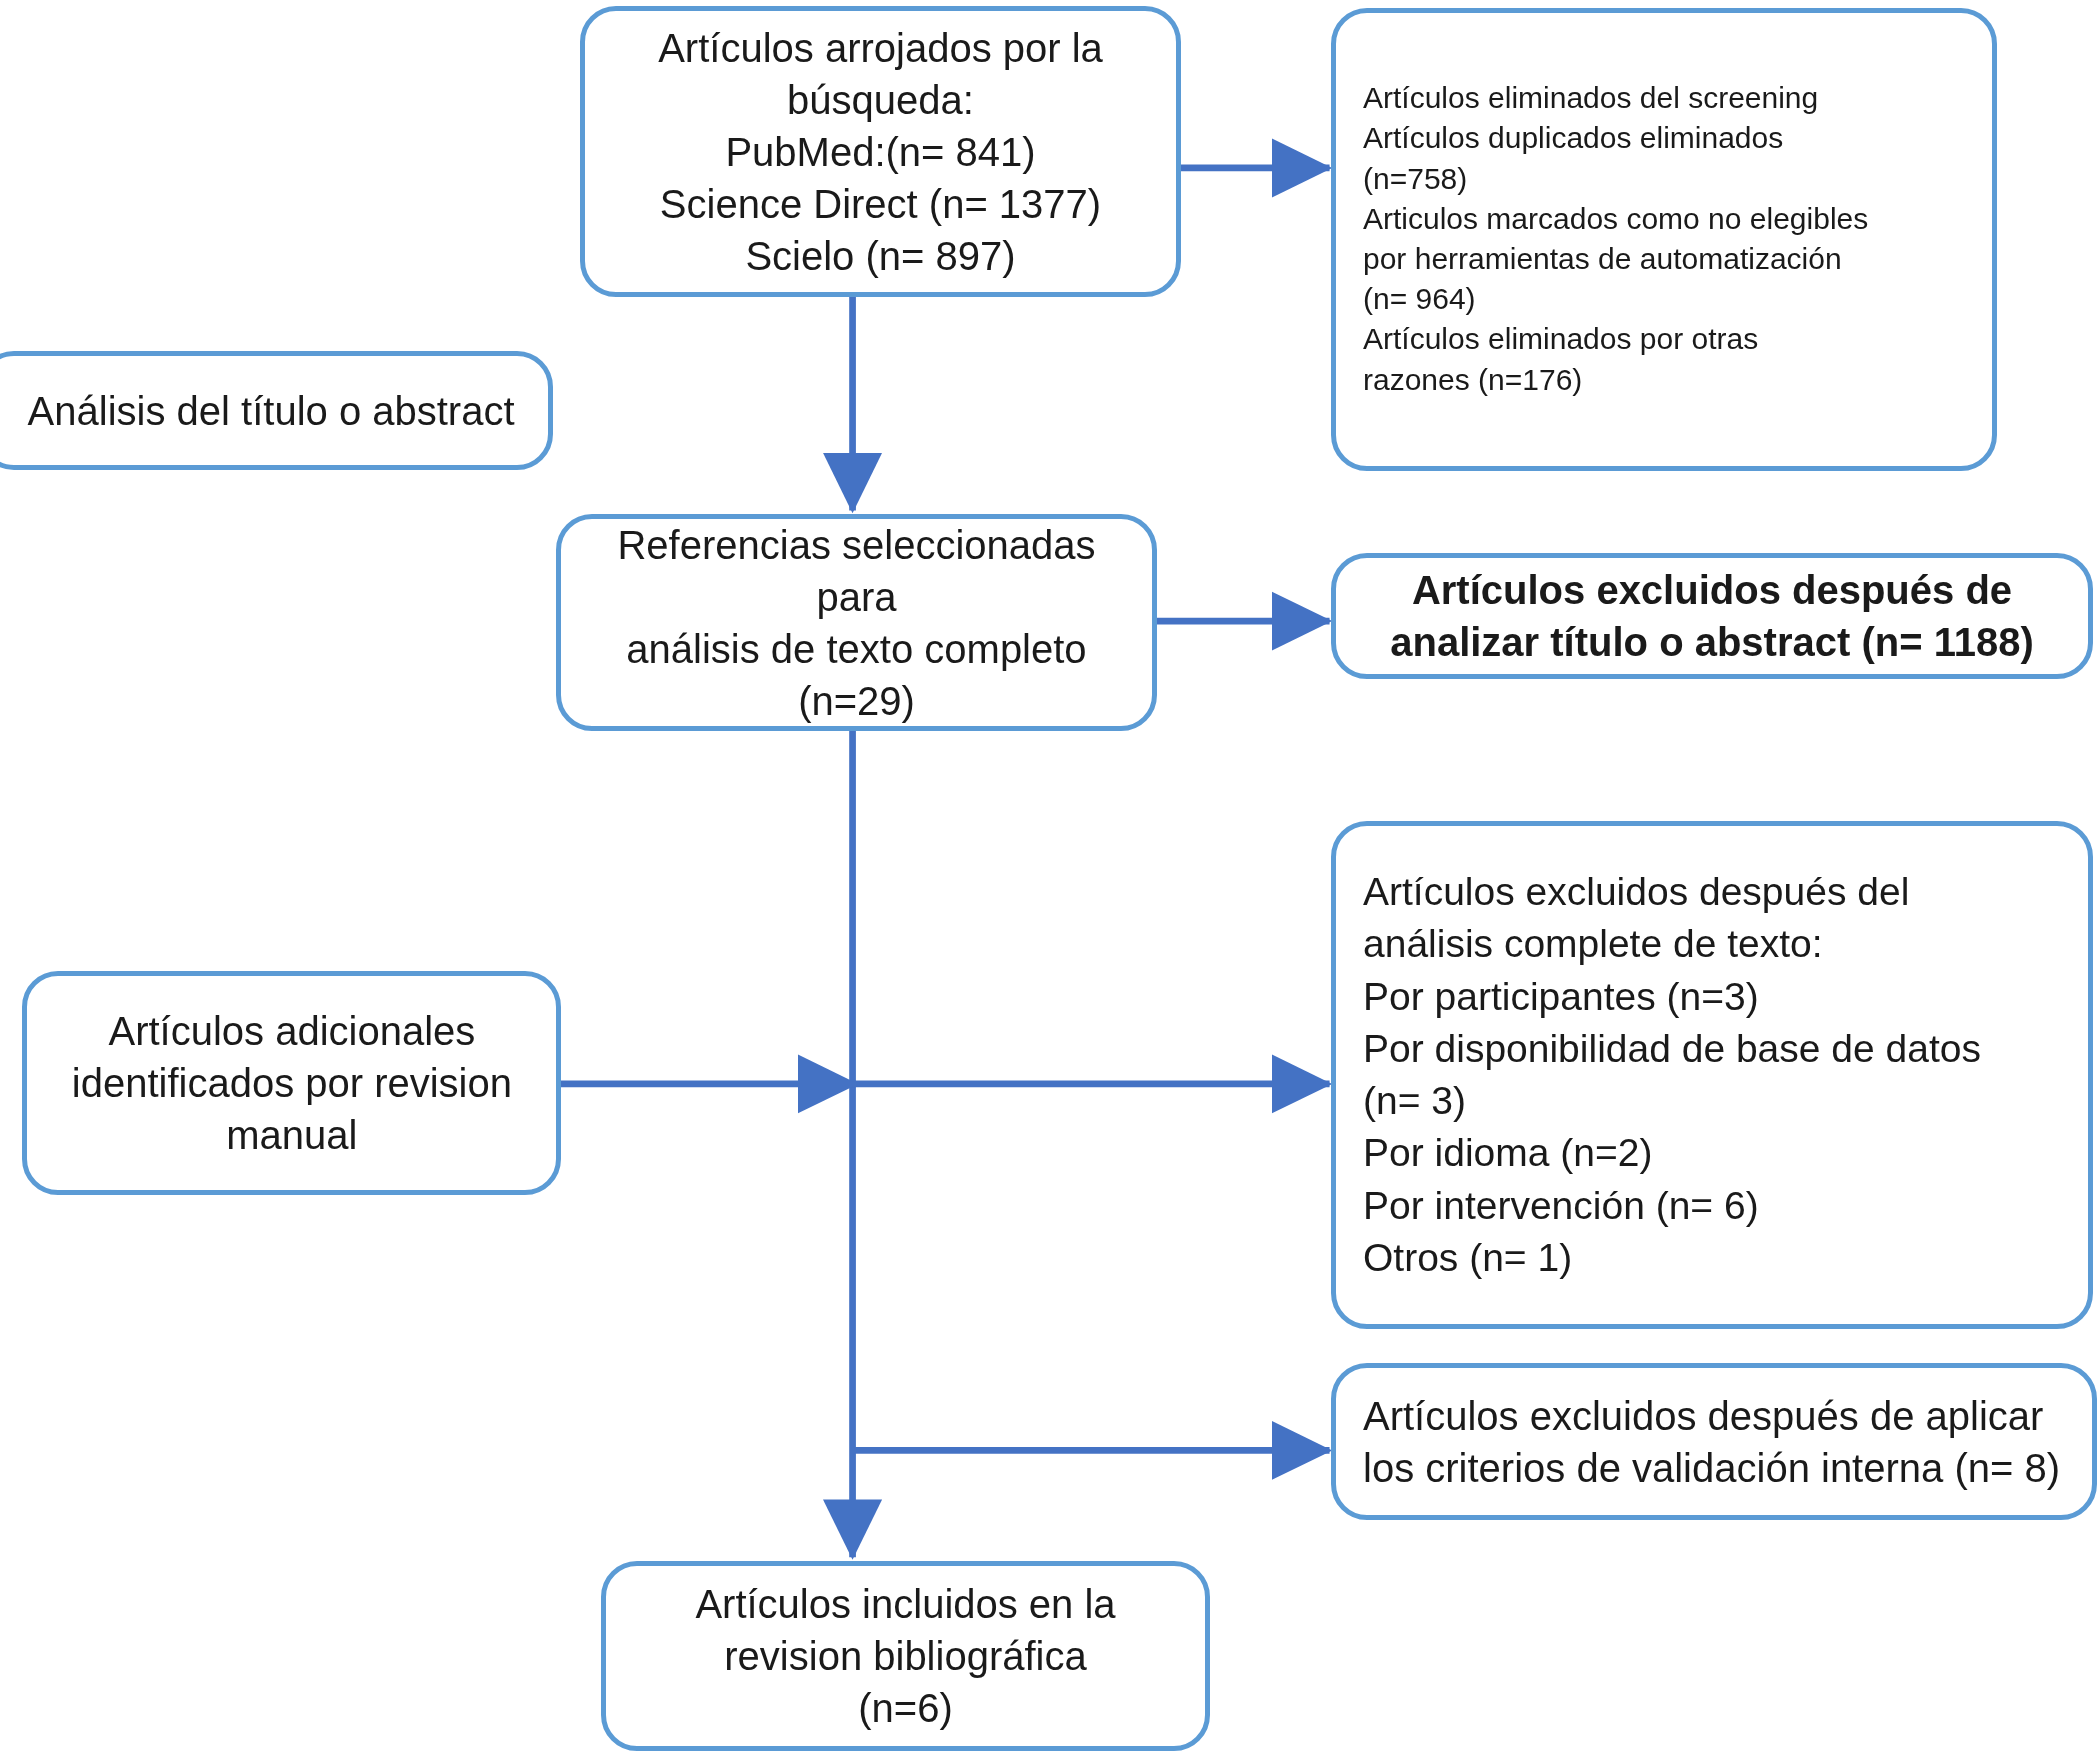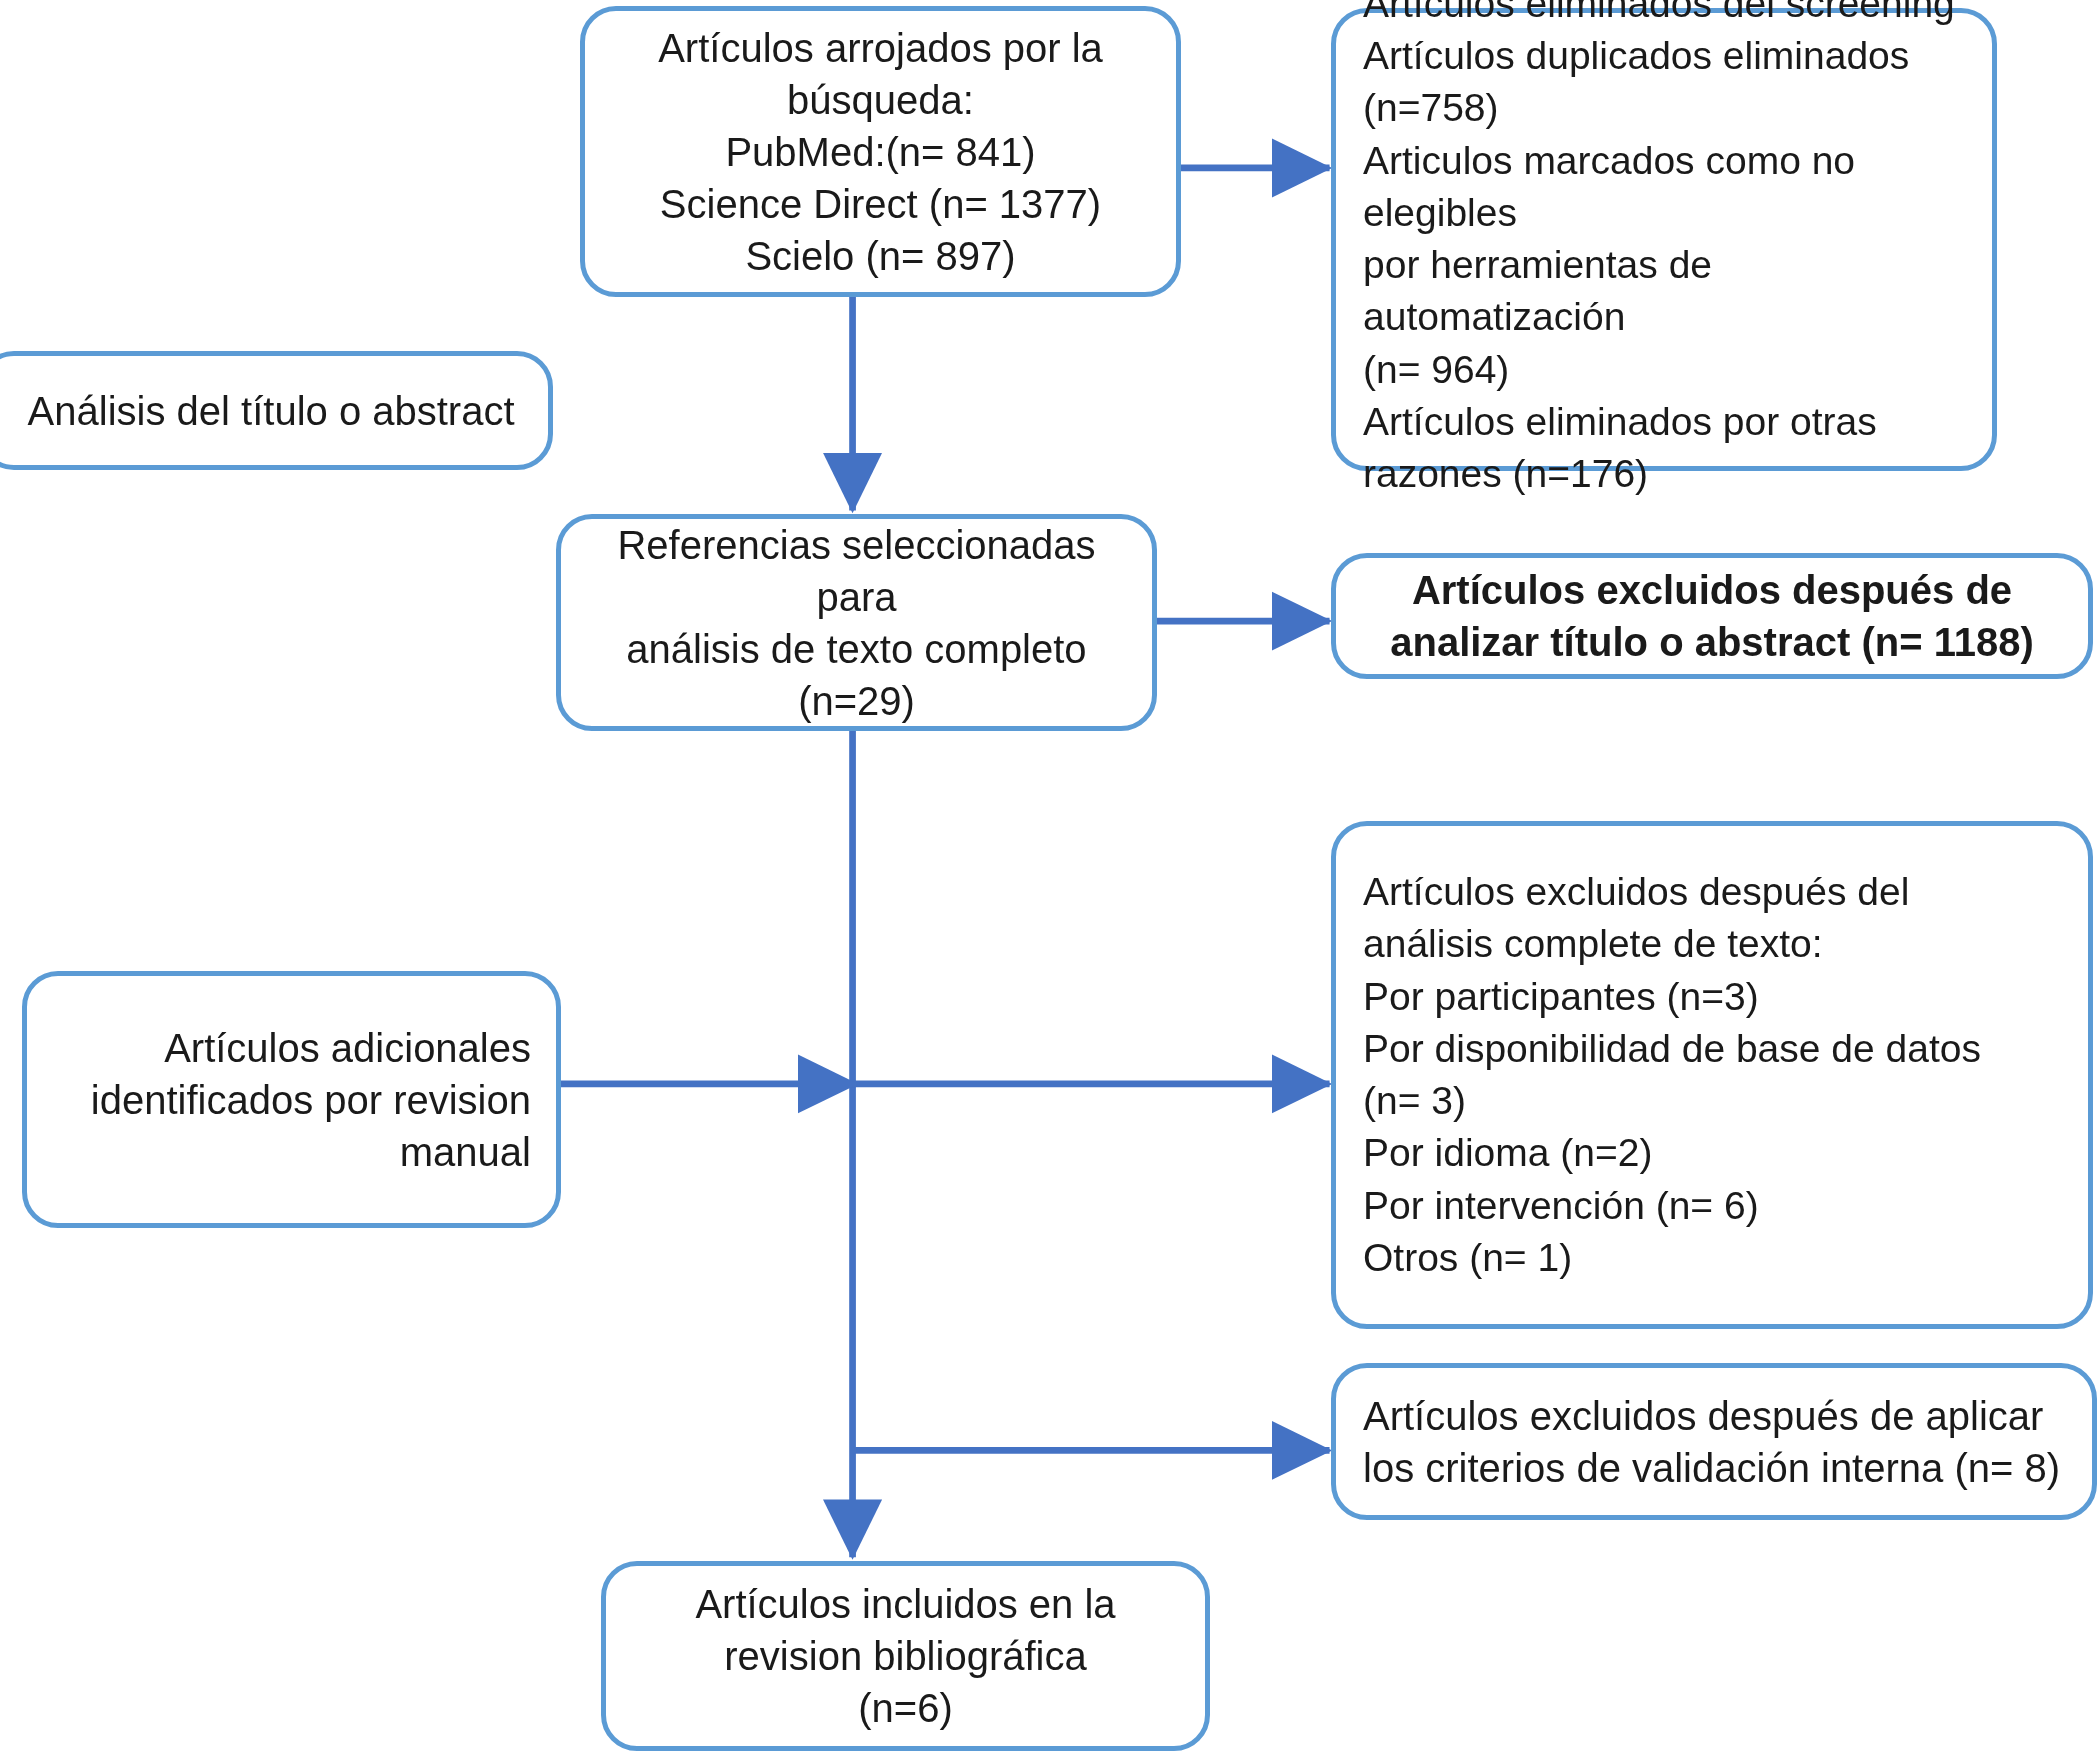--- a/index.html
+++ b/index.html
@@ -69,21 +69,21 @@
   </svg>
 
   <div class="node center" style="left:556px; top:6px; width:601px; height:291px;margin-left:24px;">
     <span class="txt">Artículos arrojados por la
 búsqueda:
 PubMed:(n= 841)
 Science Direct (n= 1377)
 Scielo (n= 897)</span>
   </div>
 
-  <div class="node leftal" style="left:1331px; top:7.5px; width:666px; height:463px; font-size:39px; line-height:1.34;">
+  <div class="node leftal" style="left:1331px; top:7.5px; width:666px; height:463px; font-size:30px; line-height:1.34;">
     <span class="txt">Artículos eliminados del screening
 Artículos duplicados eliminados
 (n=758)
 Articulos marcados como no elegibles
 por herramientas de automatización
 (n= 964)
 Artículos eliminados por otras
 razones (n=176)</span>
   </div>
 
@@ -96,21 +96,21 @@
 análisis de texto completo
 (n=29)</span>
   </div>
 
   <div class="node center" style="left:1331px; top:553px; width:762px; height:126px;font-weight:bold;">
     <span class="txt">Artículos excluidos después de
 analizar título o abstract (n= 1188)</span>
   </div>
 
 
-  <div class="node center" style="left:22.4px; top:971px; width:539px; height:257px;text-align:right;">
+  <div class="node center" style="left:22.4px; top:971px; width:539px; height:224px;">
     <span class="txt">Artículos adicionales
 identificados por revision
 manual</span>
   </div>
 
   <div class="node leftal" style="left:1331px; top:821px; width:762px; height:508px; font-size:39px; line-height:1.34;">
     <span class="txt">Artículos excluidos después del
 análisis complete de texto:
 Por participantes (n=3)
 Por disponibilidad de base de datos

